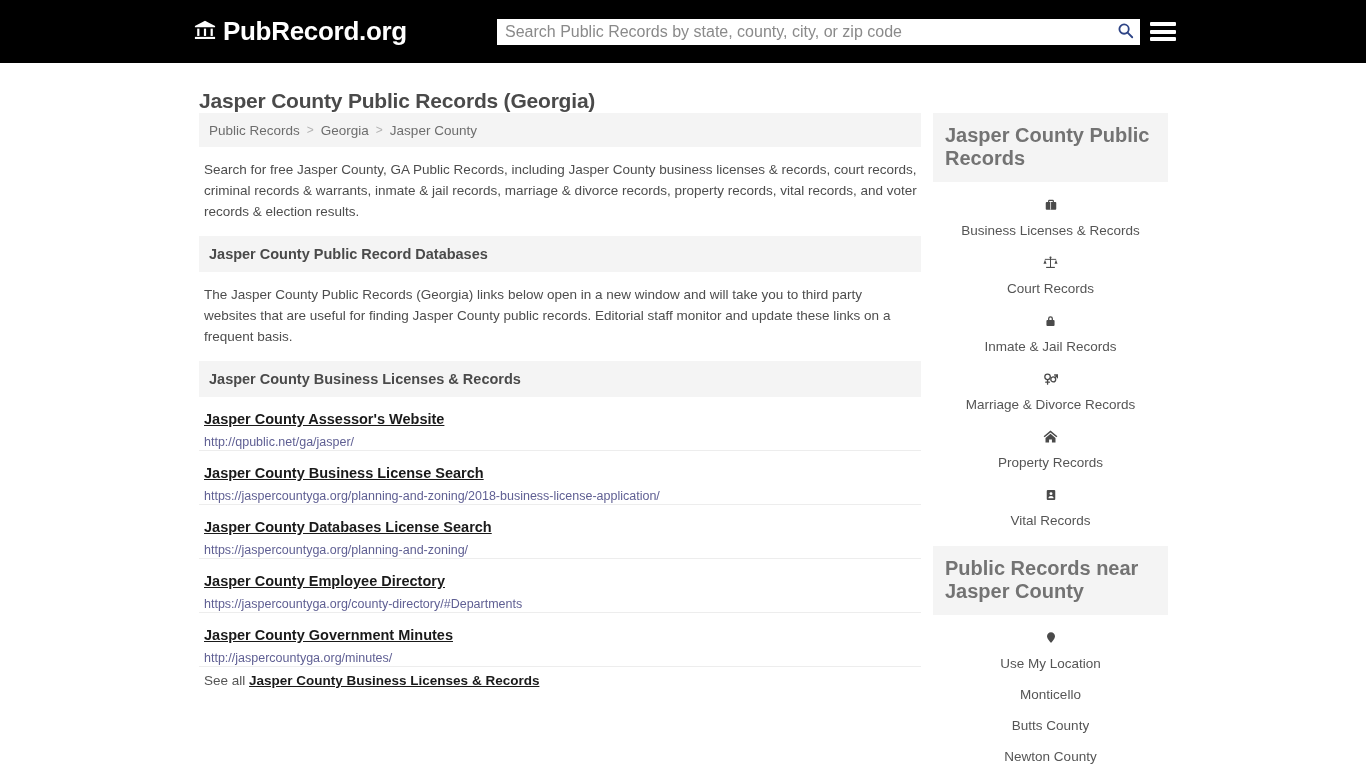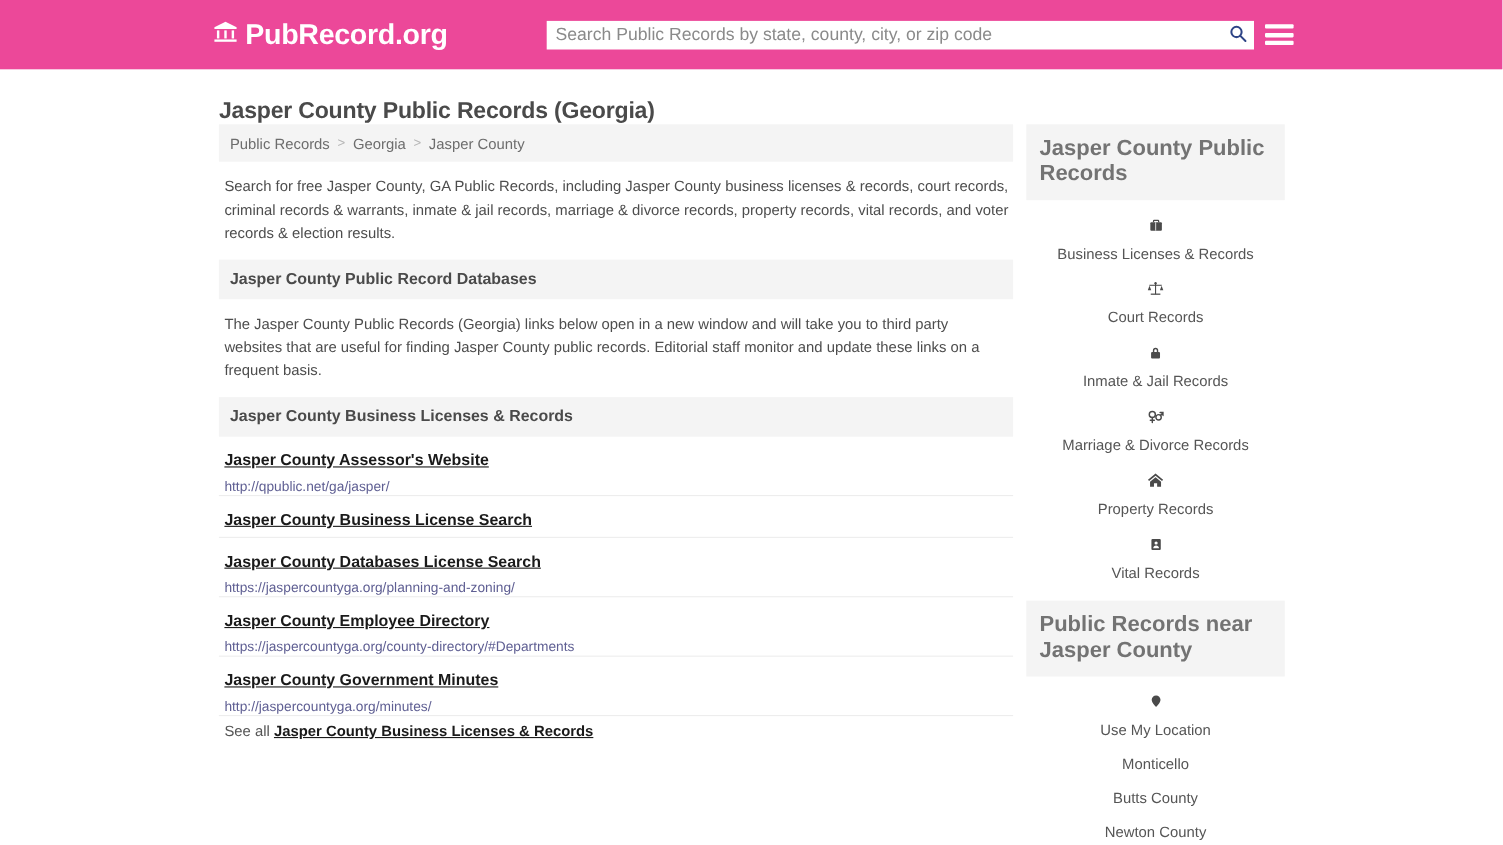--- a/index.html
+++ b/index.html
@@ -9,21 +9,21 @@
     overflow: hidden;
     background: #ffffff;
     font-family: "Liberation Sans", sans-serif;
     color: #333333;
   }
 
   
   .site-header {
     width: 100%;
     height: 63px;
-    background: #ec4899;
+    background: #000000;
     display: flex;
     align-items: center;
     position: relative;
   }
   .brand {
     display: flex;
     align-items: center;
     gap: 7px;
     margin-left: 194px;
     text-decoration: none;
@@ -274,20 +274,21 @@
       <p class="intro">The Jasper County Public Records (Georgia) links below open in a new window and will take you to third party websites that are useful for finding Jasper County public records. Editorial staff monitor and update these links on a frequent basis.</p>
 
       <div class="section-head">Jasper County Business Licenses &amp; Records</div>
 
       <div class="link-row">
         <a class="link-title">Jasper County Assessor's Website</a>
         <a class="link-url">http://qpublic.net/ga/jasper/</a>
       </div>
       <div class="link-row">
         <a class="link-title">Jasper County Business License Search</a>
+        <a class="link-url">https://jaspercountyga.org/planning-and-zoning/2018-business-license-application/</a>
       </div>
       <div class="link-row">
         <a class="link-title">Jasper County Databases License Search</a>
         <a class="link-url">https://jaspercountyga.org/planning-and-zoning/</a>
       </div>
       <div class="link-row">
         <a class="link-title">Jasper County Employee Directory</a>
         <a class="link-url">https://jaspercountyga.org/county-directory/#Departments</a>
       </div>
       <div class="link-row">

